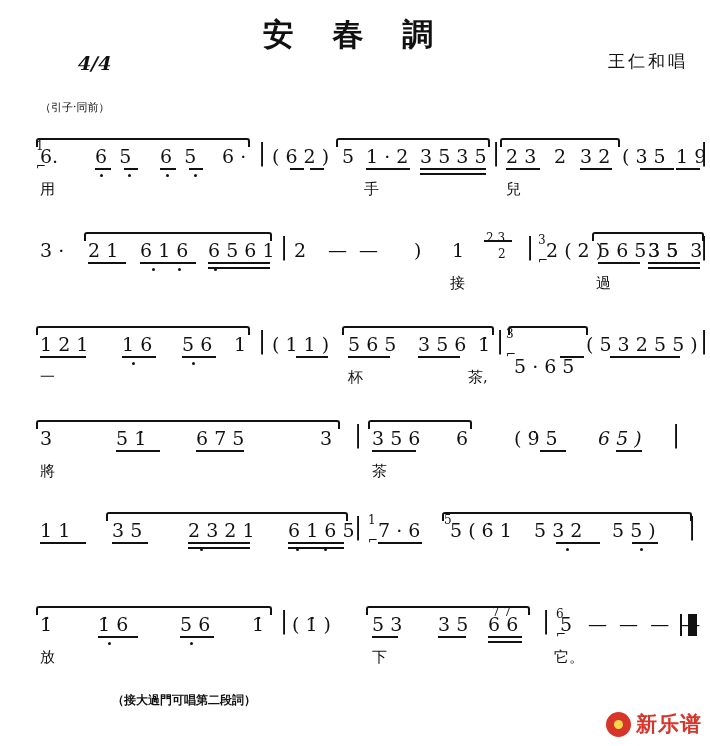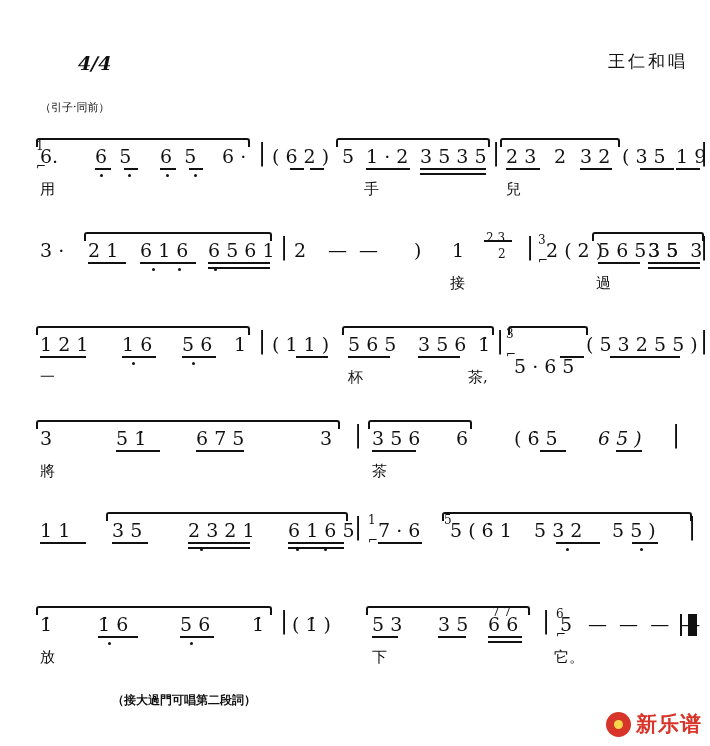--- a/index.html
+++ b/index.html
@@ -185,20 +185,21 @@
     height: 22px;
     background: #111;
     top: 8px;
   }
 </style>
 </head>
 <body>
 
 <div class="page">
 
+  <div class="title">安 春 調</div>
   <div class="composer">王仁和唱</div>
   <div class="tempo-mark">4/4</div>
   <div class="intro-note">（引子·同前）</div>
   <div class="footer-note">（接大過門可唱第二段詞）</div>
 
   <div class="system" style="top:138px">
     <div class="notes-row">
       <div class="beam" style="left:36px; width:210px;"></div>
       <div class="beam" style="left:336px; width:150px;"></div>
       <div class="beam" style="left:500px; width:116px;"></div>
@@ -330,21 +331,21 @@
     <div class="notes-row">
       <div class="beam" style="left:36px; width:300px;"></div>
       <div class="beam" style="left:368px; width:100px;"></div>
       <div class="tok" style="left:40px;">3</div>
       <div class="tok" style="left:116px;">5 1̇</div>
       <div class="tok" style="left:196px;">6 7 5</div>
       <div class="tok" style="left:320px;">3</div>
       <div class="tok bar" style="left:354px;">|</div>
       <div class="tok" style="left:372px;">3 5 6</div>
       <div class="tok" style="left:456px;">6</div>
-      <div class="tok" style="left:514px;">( 6̇ 5</div>
+      <div class="tok" style="left:514px;">( 9̇ 5</div>
       <div class="tok" style="left:598px;font-style:italic;">6 5 )</div>
       <div class="tok bar" style="left:672px;">|</div>
       <div class="uline" style="left:116px; top:30px; width:44px;"></div>
       <div class="uline" style="left:196px; top:30px; width:48px;"></div>
       <div class="uline" style="left:372px; top:30px; width:44px;"></div>
       <div class="uline" style="left:540px; top:30px; width:26px;"></div>
       <div class="uline" style="left:616px; top:30px; width:26px;"></div>
     </div>
     <div class="lyr-row">
       <div class="lyr" style="left:40px;">將</div>

